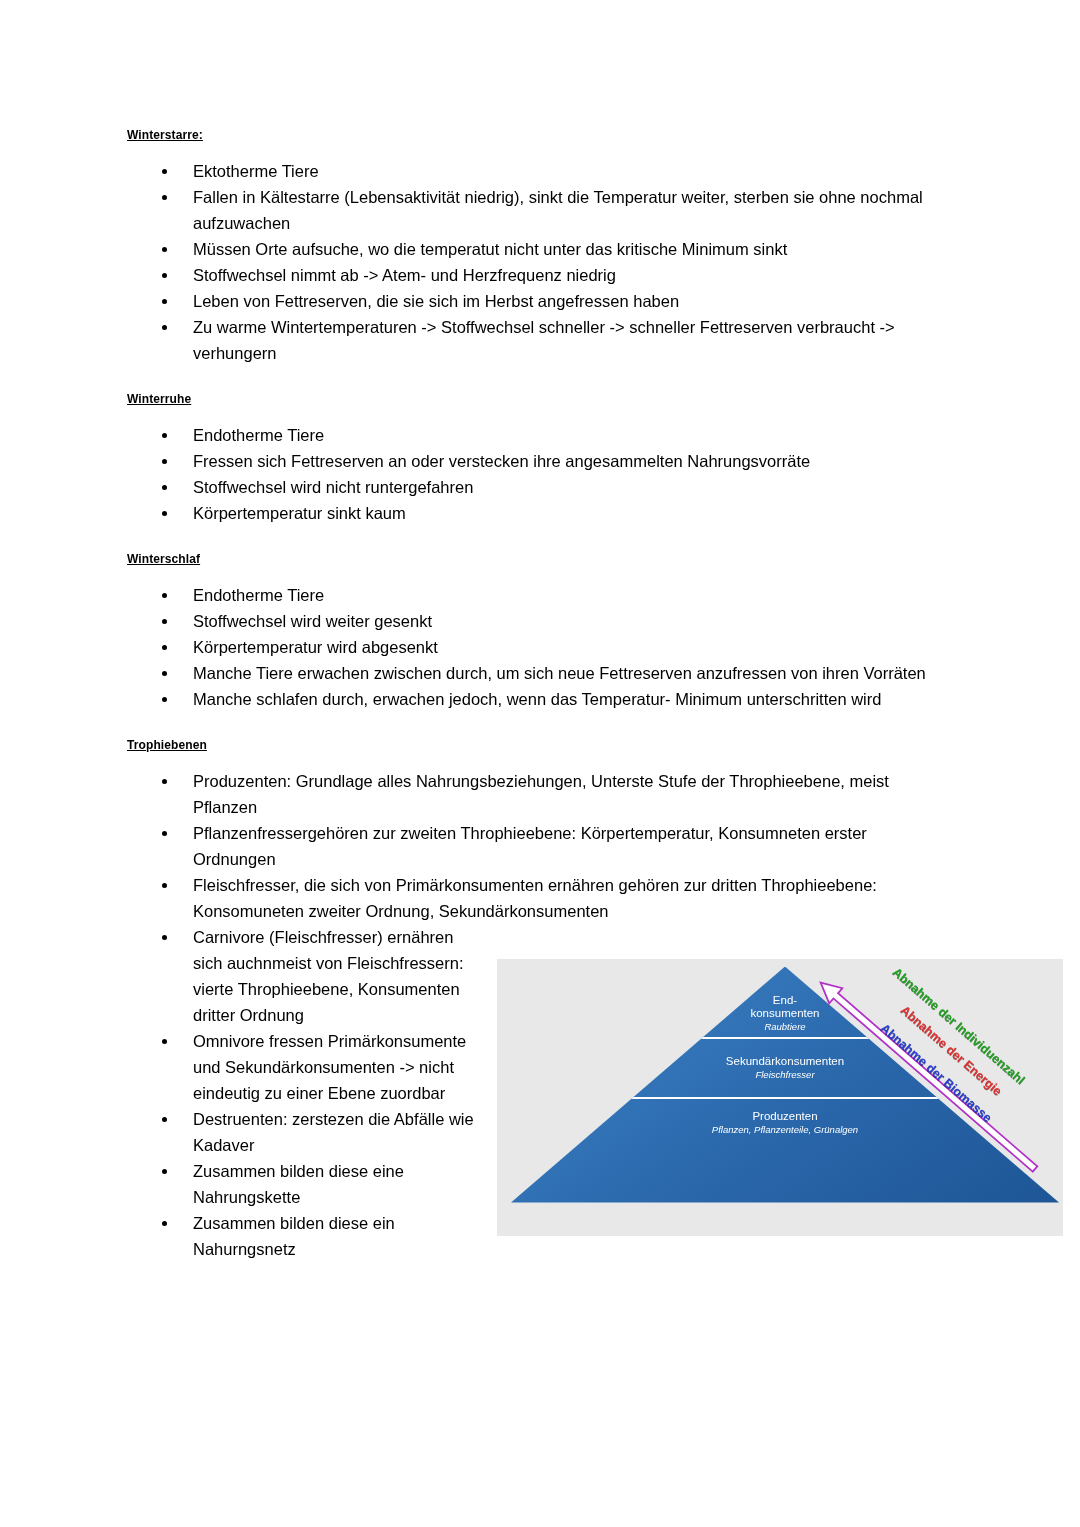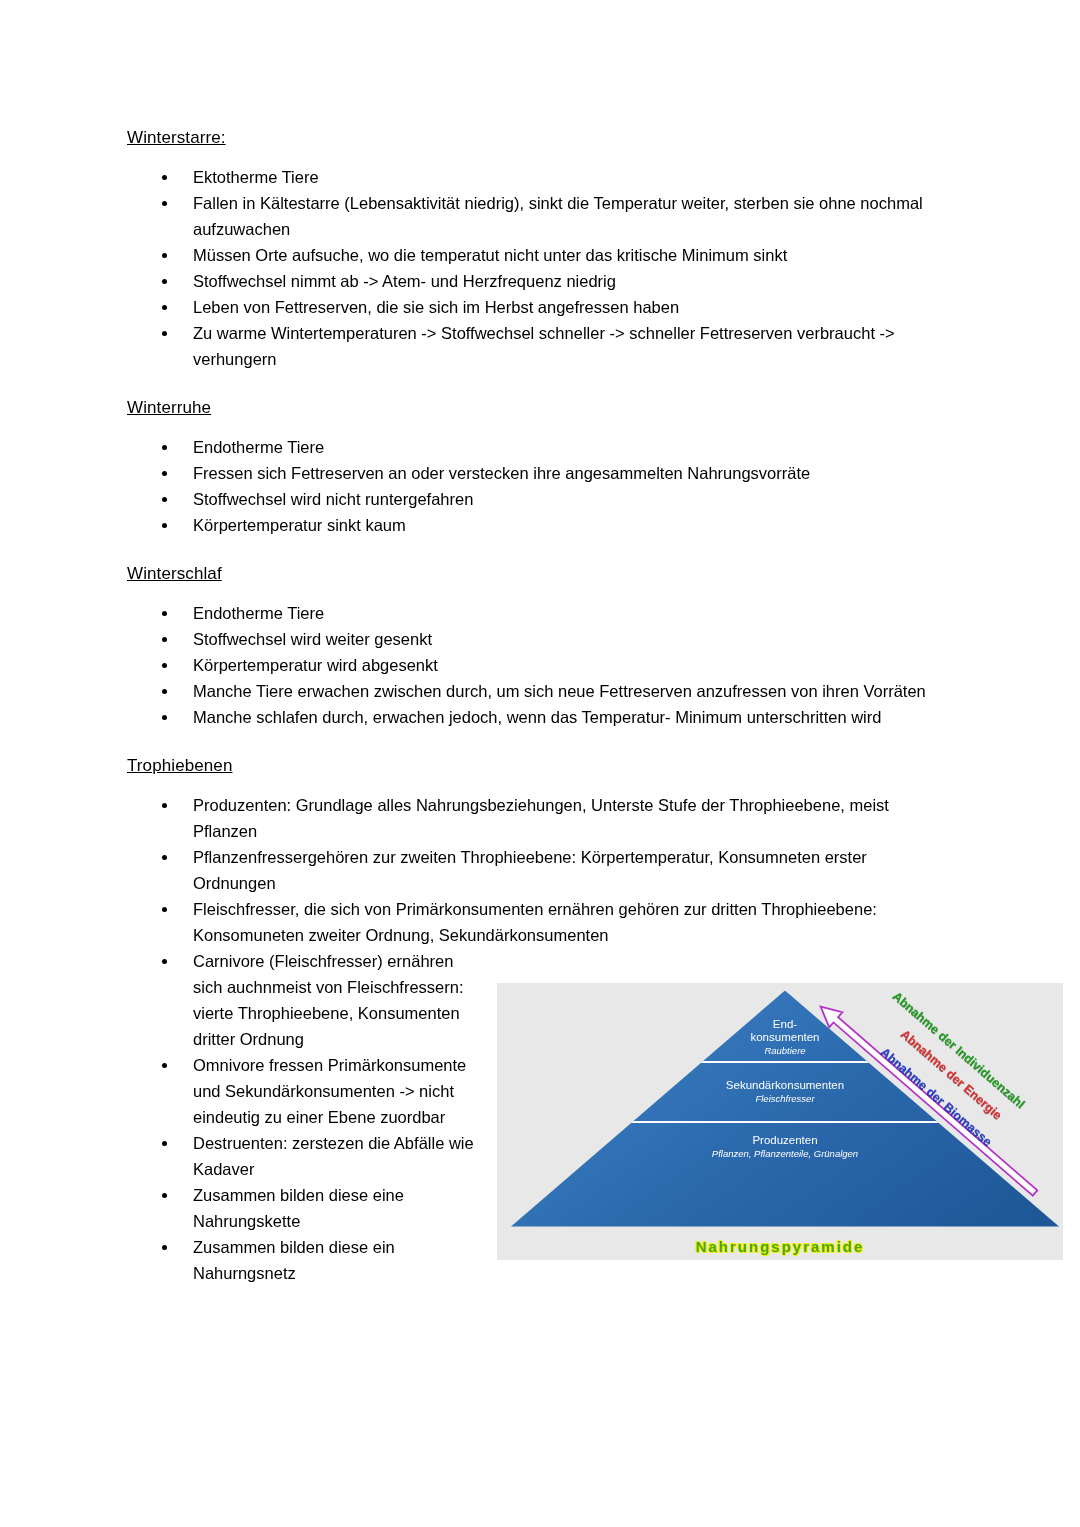--- a/index.html
+++ b/index.html
@@ -11,21 +11,21 @@
   }
   .page {
     position:relative;
     width:1080px; height:1527px;
     padding:128px 17px 20px 127px;
     overflow:hidden;
     background:#ffffff;
   }
   .doc-section { margin-bottom:26px; }
   .heading {
-    font-size:17px; font-weight:400;
+    font-size:12px; font-weight:700;
     text-decoration:underline;
     margin-bottom:16px;
     letter-spacing:0.1px;
   }
   ul.bullets {
     list-style:disc;
     padding-left:52px;
     width:800px;
   }
   ul.bullets li {
@@ -167,18 +167,17 @@
         </div>
 
         <svg class="arrow-svg" width="566" height="277" viewBox="0 0 566 277">
           <path class="arrow-shape" transform="translate(538,210) rotate(-139)" d="M0,-3.5 L264,-3.5 L264,-10 L284,0 L264,10 L264,3.5 L0,3.5 Z"></path>
         </svg>
 
         <span class="alabel al-0" style="color: rgb(33, 161, 33);">Abnahme der Individuenzahl</span>
         <span class="alabel al-1" style="color: rgb(224, 50, 50);">Abnahme der Energie</span>
         <span class="alabel al-2" style="color: rgb(43, 63, 208);">Abnahme der Biomasse</span>
 
-        <figcaption class="fig-caption">Nahrungspyramide</figcaption>
       </figure>
     </div>
   </section>
 
 </div>
 
 </body></html>

